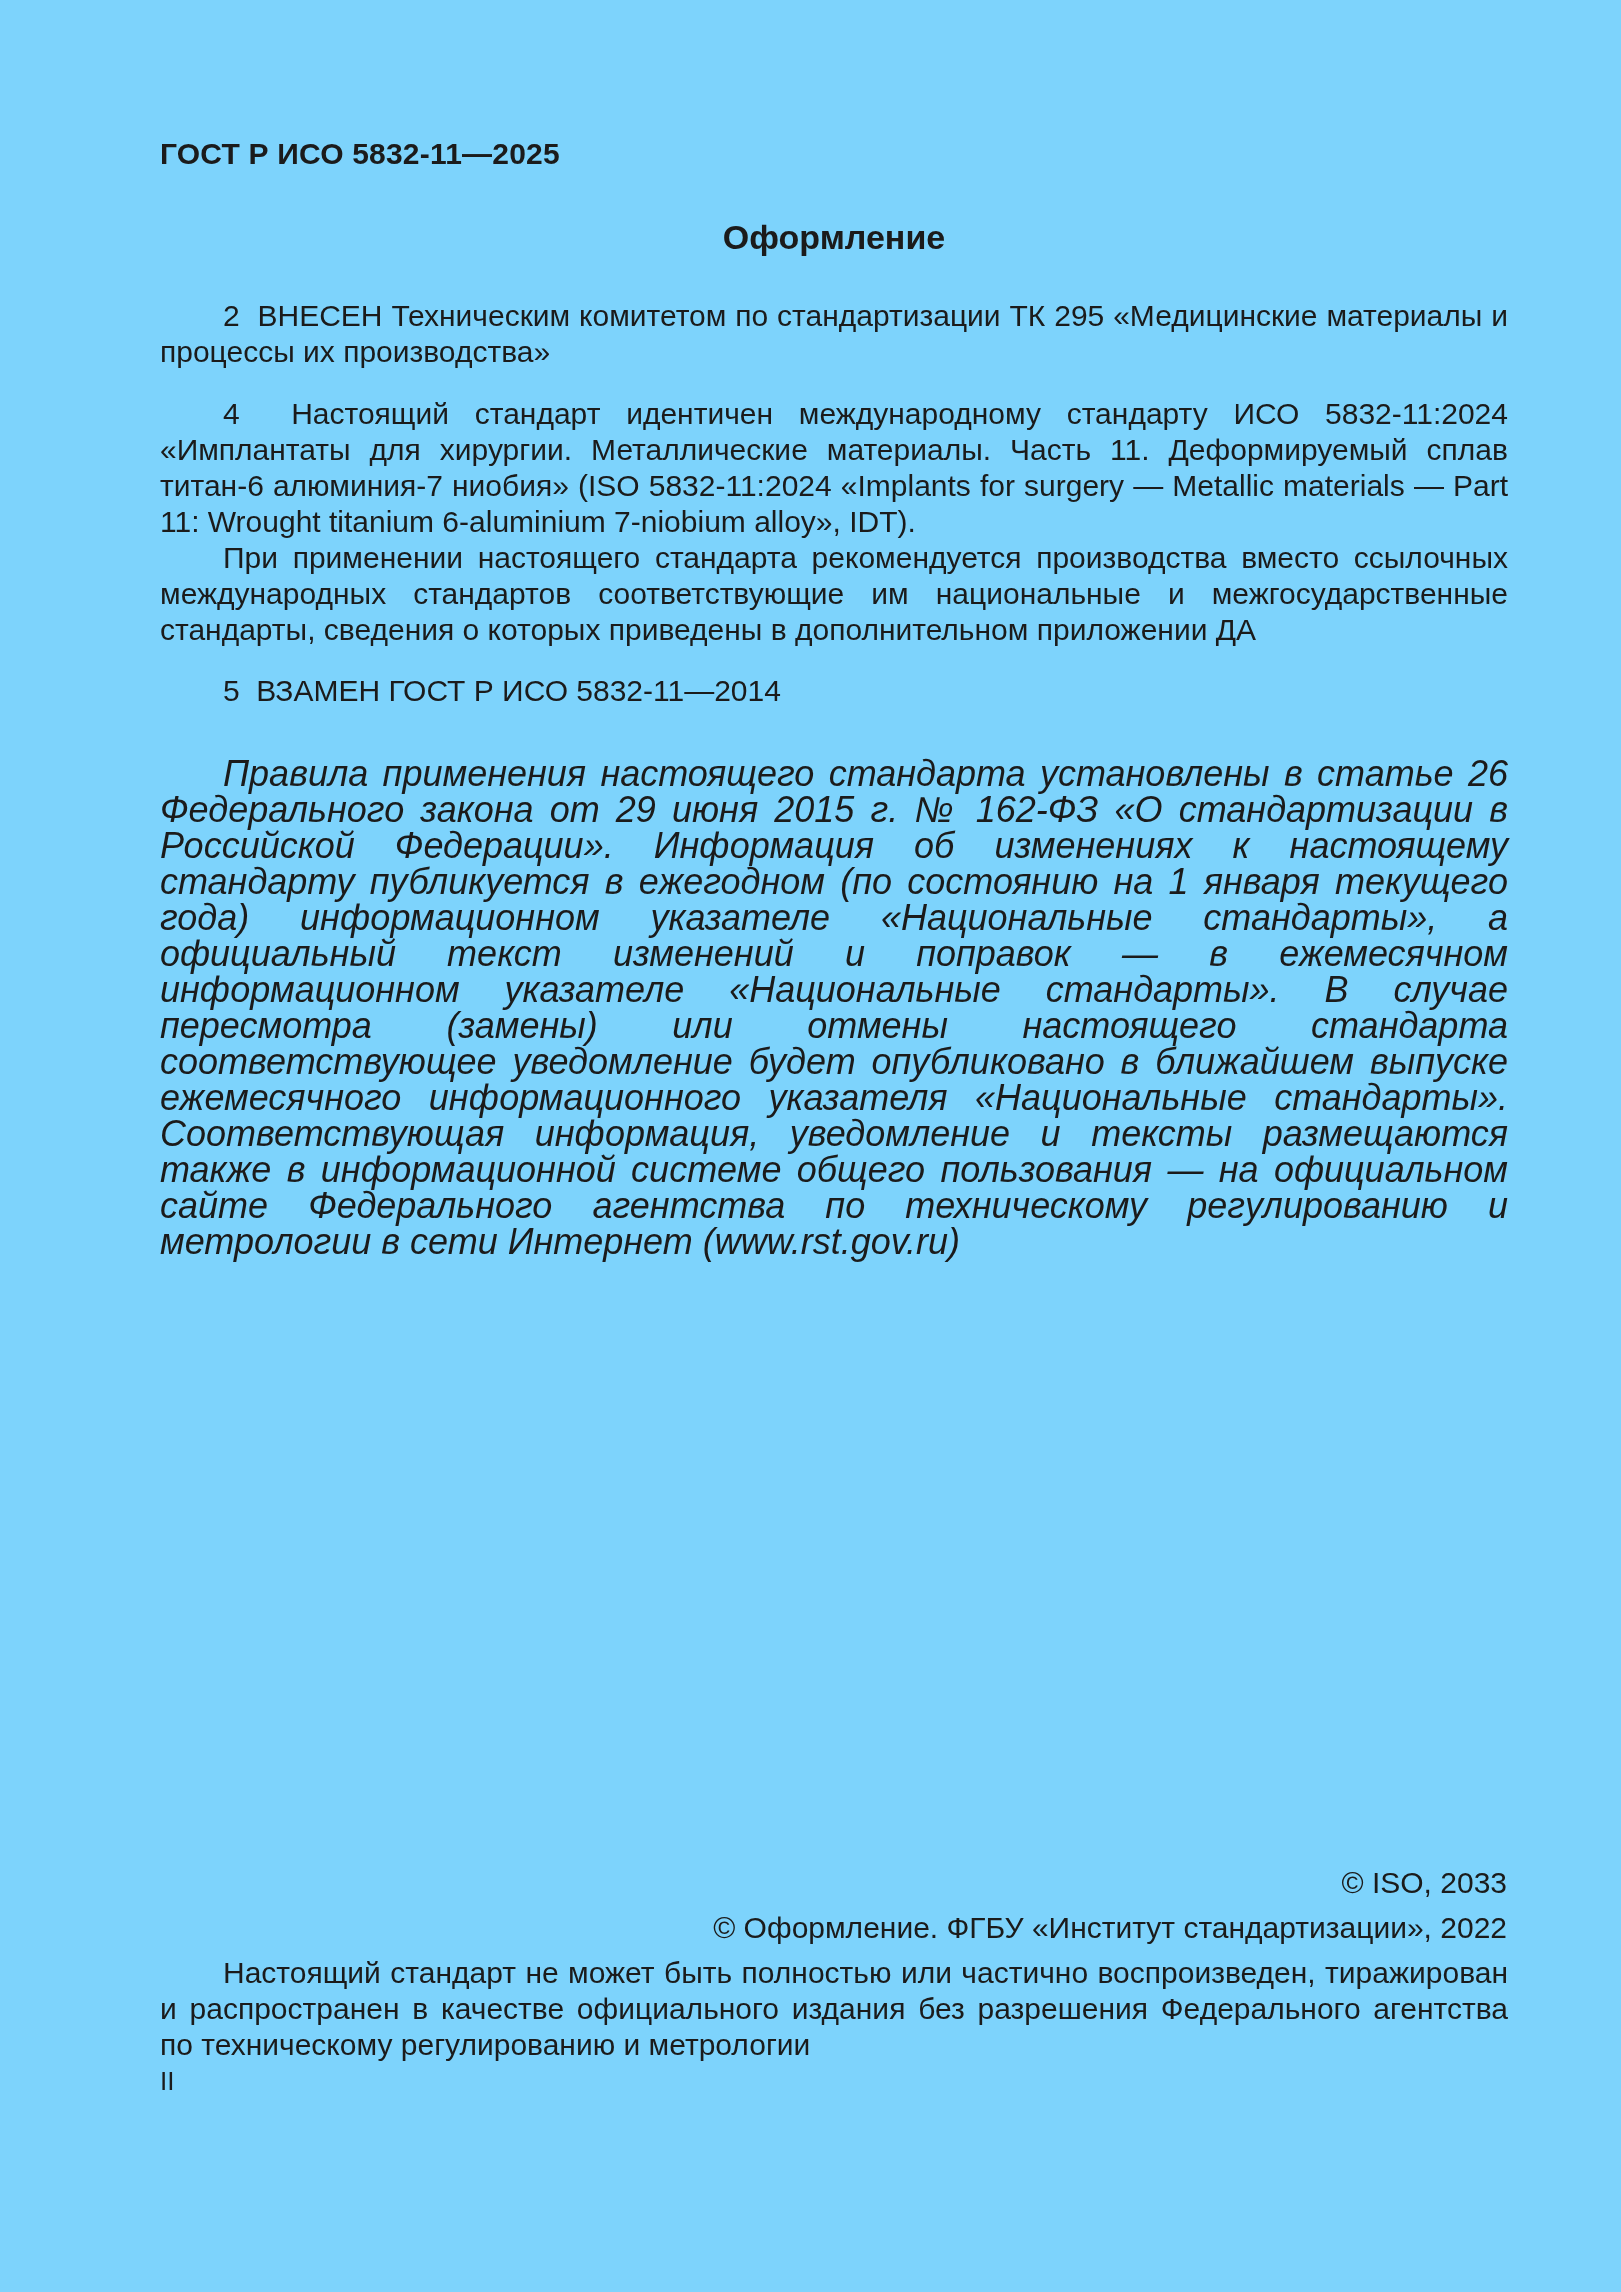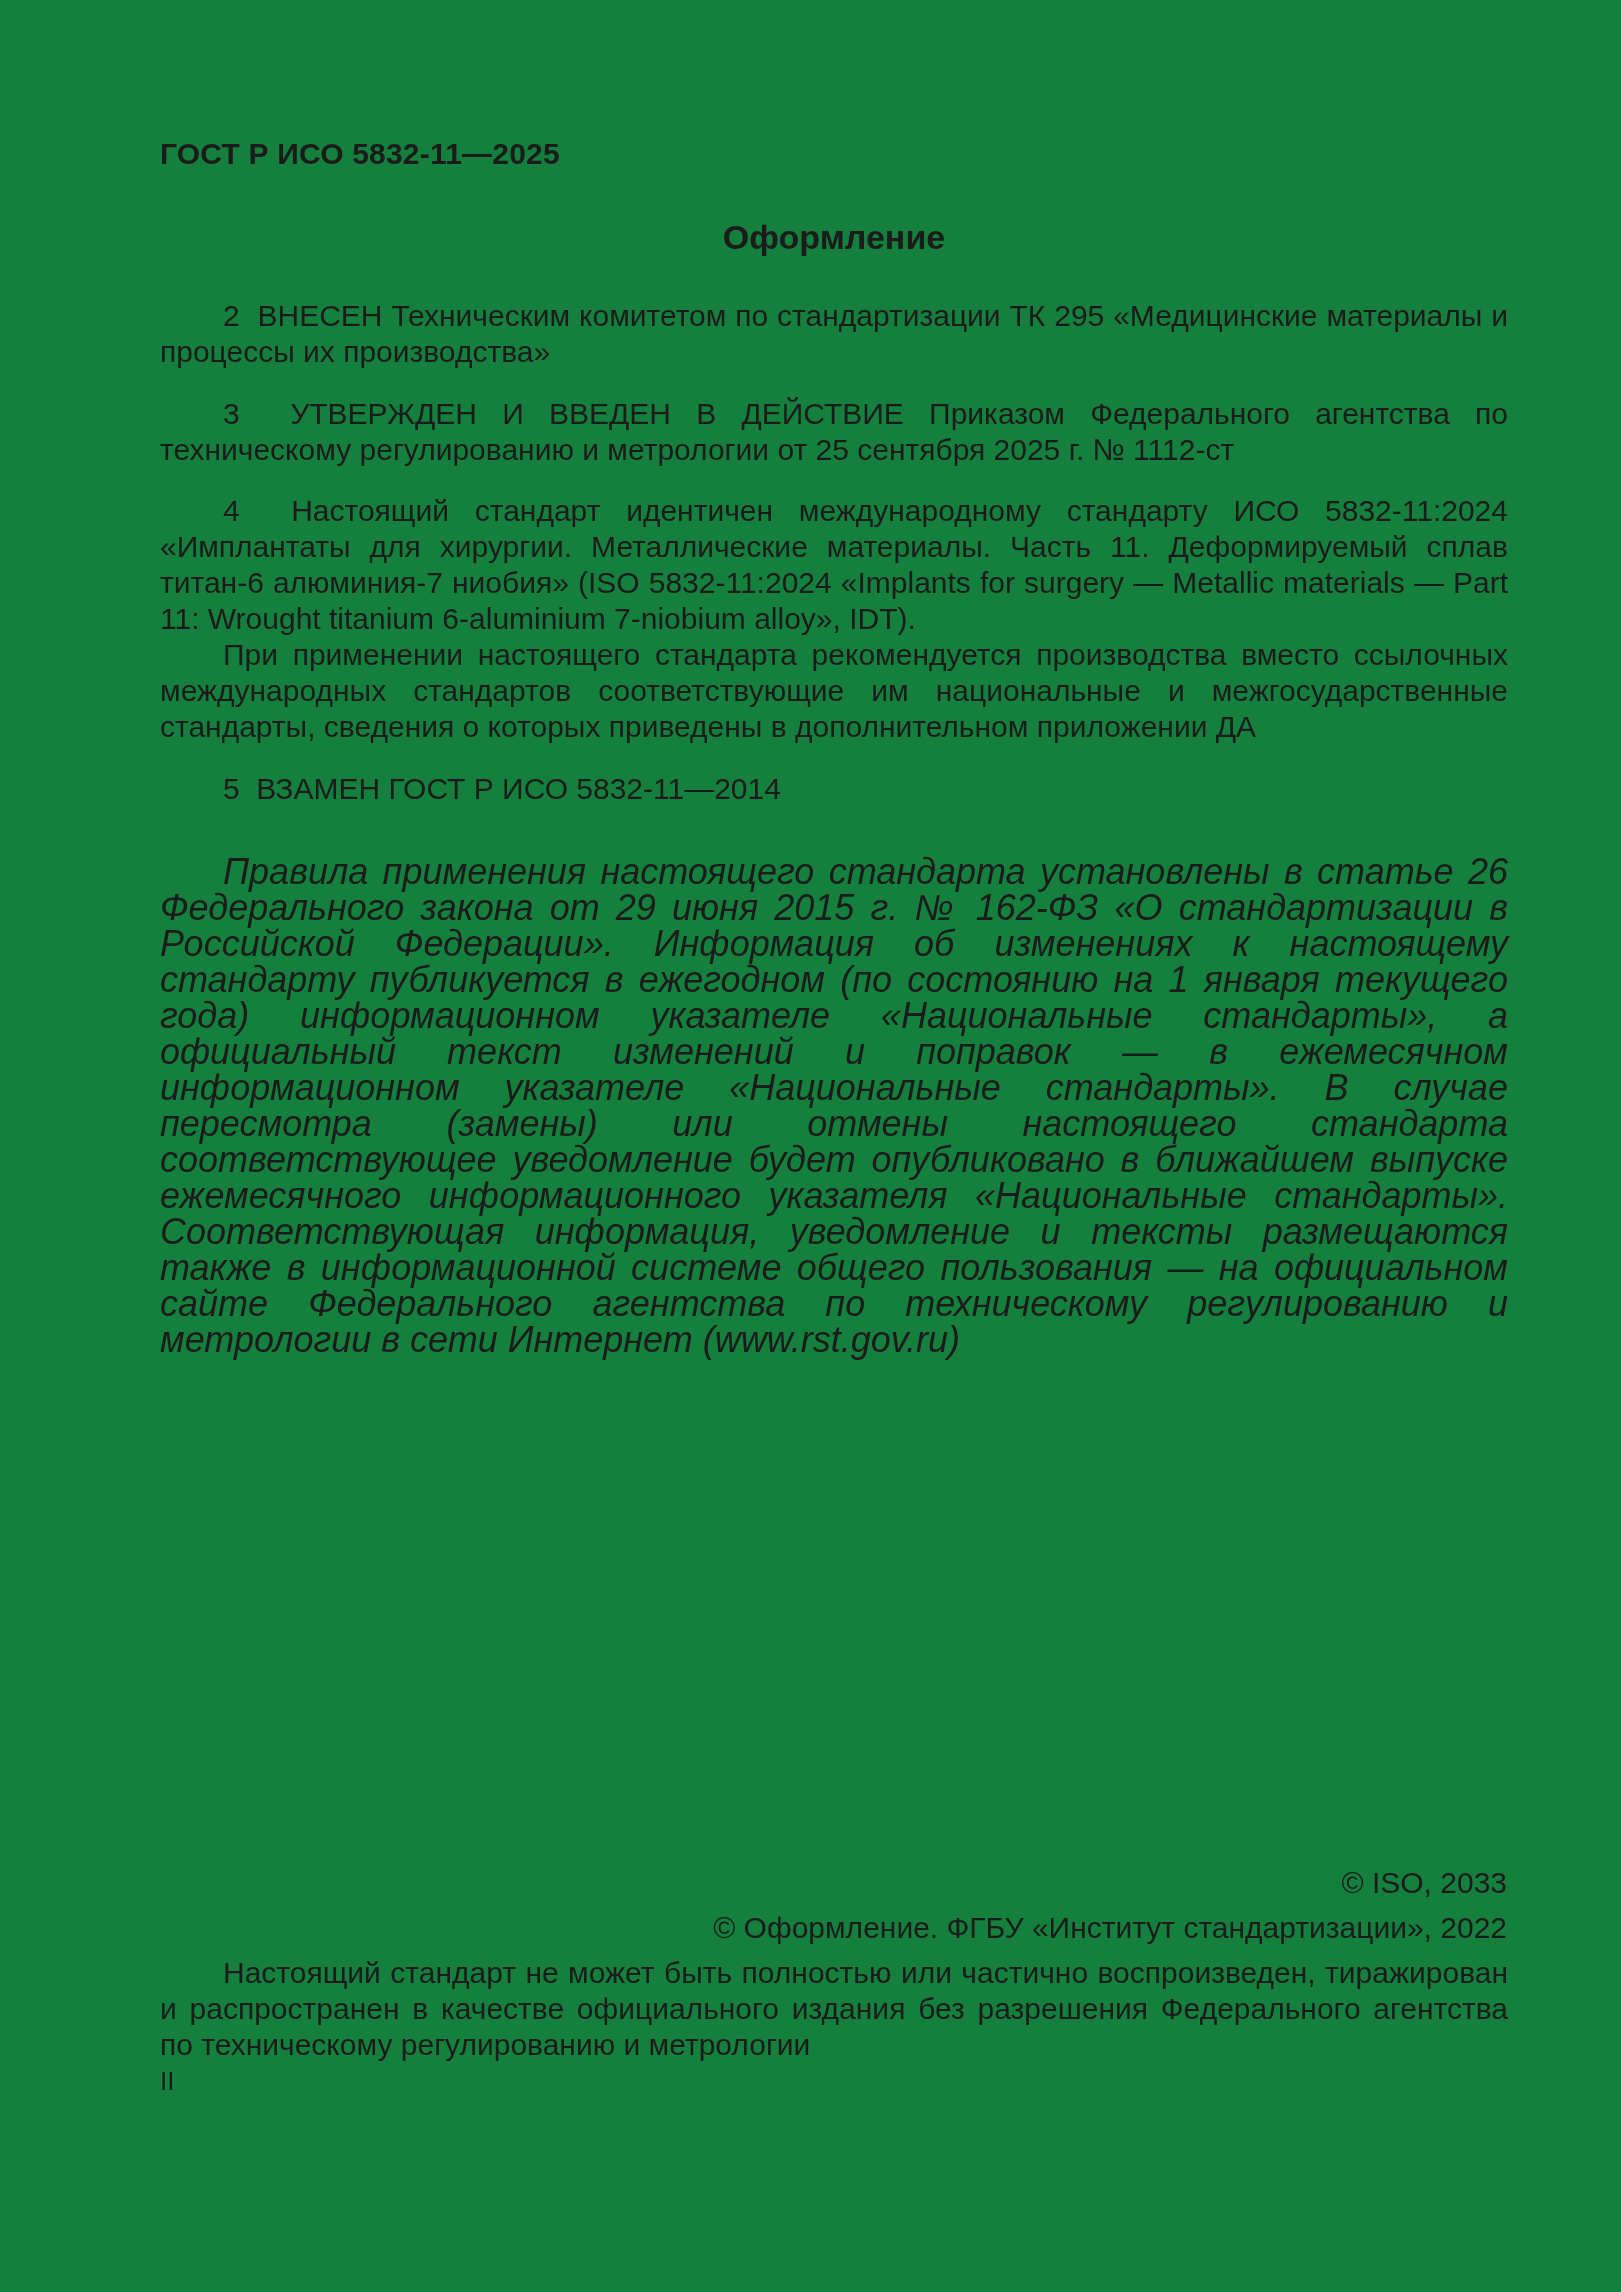--- a/index.html
+++ b/index.html
@@ -1,20 +1,20 @@
 <!DOCTYPE html>
 <html lang="ru"><head>
 <meta charset="utf-8">
 <style>
   html, body { margin: 0; padding: 0; background: #ffffff; }
   .page {
     position: relative;
     width: 1621px;
     height: 2293px;
-    background: #15803d;
+    background: #7dd3fc;
     font-family: "Liberation Sans", sans-serif;
     color: #1b1b1b;
     overflow: hidden;
   }
   .content {
     position: absolute;
     left: 160px;
     top: 137px;
     width: 1348px;
   }
@@ -77,21 +77,20 @@
 
 <div class="page">
 
   <div class="content">
     <div class="doc-header">ГОСТ Р ИСО 5832-11—2025</div>
 
     <div class="doc-title">Оформление</div>
 
     <div>
       <p class="para">2&nbsp; ВНЕСЕН Техническим комитетом по стандартизации ТК 295 «Медицинские материалы и процессы их производства»</p>
-      <p class="para">3&nbsp; УТВЕРЖДЕН И ВВЕДЕН В ДЕЙСТВИЕ Приказом Федерального агентства по техническому регулированию и метрологии от 25 сентября 2025 г. № 1112-ст</p>
       <p class="para no-gap">4&nbsp; Настоящий стандарт идентичен международному стандарту ИСО 5832-11:2024 «Имплантаты для хирургии. Металлические материалы. Часть 11. Деформируемый сплав титан-6 алюминия-7 ниобия» (ISO 5832-11:2024 «Implants for surgery — Metallic materials — Part 11: Wrought titanium 6-aluminium 7-niobium alloy», IDT).</p>
       <p class="para">При применении настоящего стандарта рекомендуется производства вместо ссылочных международных стандартов соответствующие им национальные и межгосударственные стандарты, сведения о которых приведены в дополнительном приложении ДА</p>
       <p class="para">5&nbsp; ВЗАМЕН ГОСТ Р ИСО 5832-11—2014</p>
     </div>
 
     <p class="legal">Правила применения настоящего стандарта установлены в статье 26 Федерального закона от 29 июня 2015 г. № 162-ФЗ «О стандартизации в Российской Федерации». Информация об изменениях к настоящему стандарту публикуется в ежегодном (по состоянию на 1 января текущего года) информационном указателе «Национальные стандарты», а официальный текст изменений и поправок — в ежемесячном информационном указателе «Национальные стандарты». В случае пересмотра (замены) или отмены настоящего стандарта соответствующее уведомление будет опубликовано в ближайшем выпуске ежемесячного информационного указателя «Национальные стандарты». Соответствующая информация, уведомление и тексты размещаются также в информационной системе общего пользования — на официальном сайте Федерального агентства по техническому регулированию и метрологии в сети Интернет (www.rst.gov.ru)</p>
   </div>
 
   <div class="copyright">
     <div>© ISO, 2033</div>

